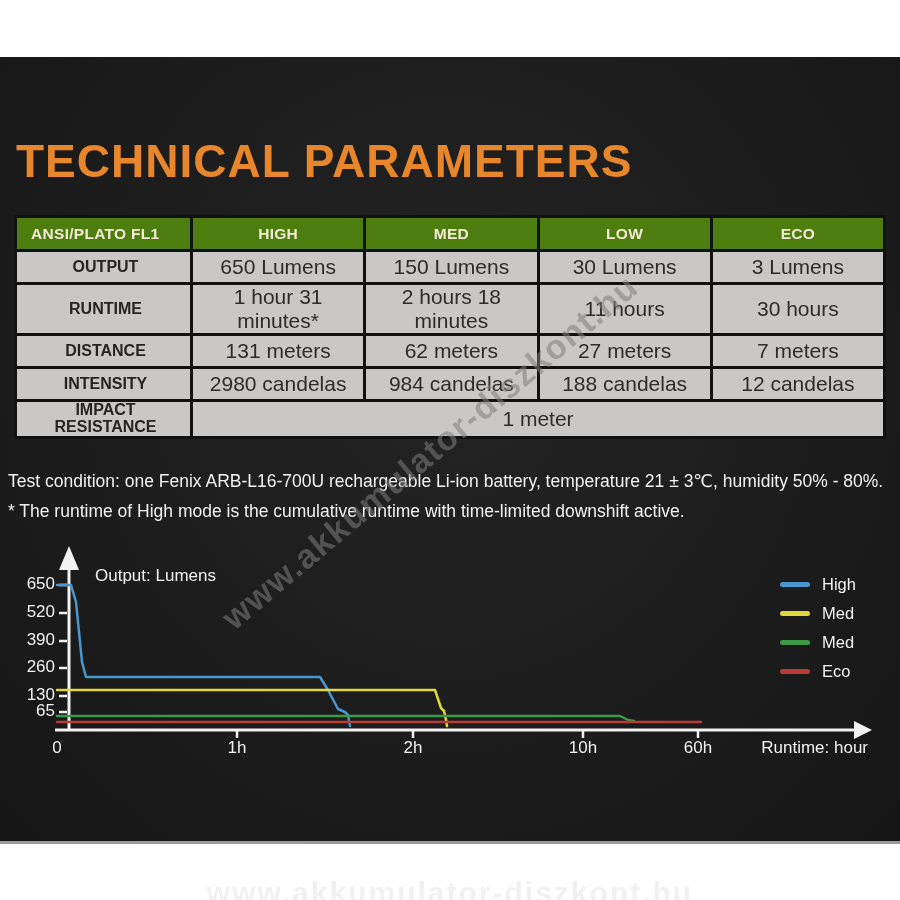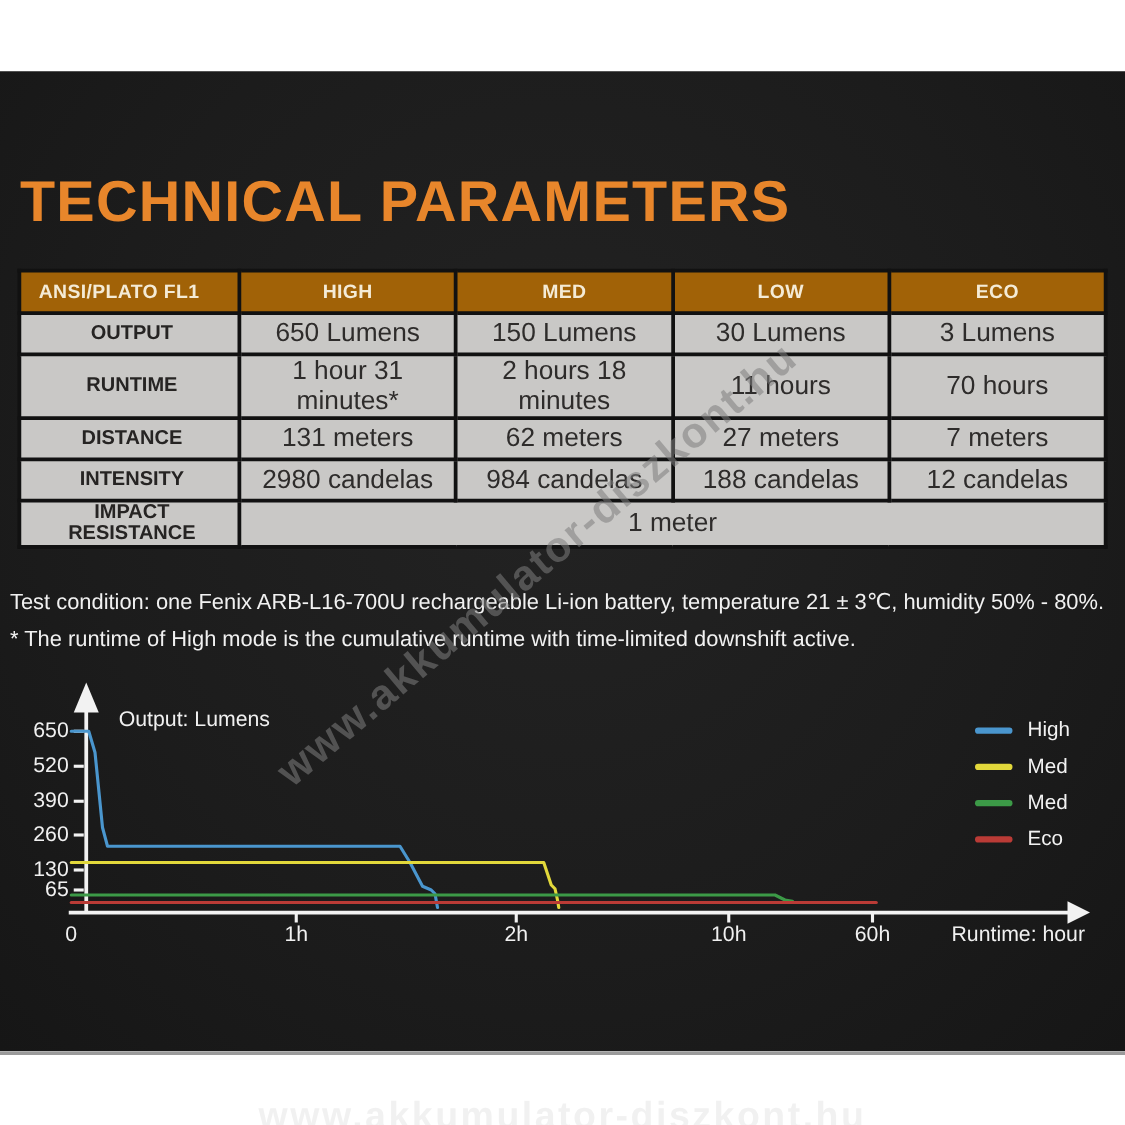--- a/index.html
+++ b/index.html
@@ -15,21 +15,21 @@
 
   .page-title { position:absolute; left:16px; top:134px; font-size:46px; font-weight:800;
     letter-spacing:1px; color:#e8862b; white-space:nowrap; }
 
   
   .spec-table { position:absolute; left:14px; top:215px; width:872px; border-collapse:collapse;
     table-layout:fixed; }
   .spec-table col.c0 { width:176px; }
   .spec-table td, .spec-table th { border:3px solid #111111; padding:0 10px; height:33px;
     font-size:21px; color:#2e2c2b; background:#c9c8c6; text-align:center; vertical-align:middle; }
-  .spec-table th { background:#a16207; color:#f4ebd6; font-weight:700; font-size:15.5px;
+  .spec-table th { background:#4d7c0f; color:#f4ebd6; font-weight:700; font-size:15.5px;
     letter-spacing:.3px; height:34px; }
   .spec-table th.rowhead-h { text-align:left; padding-left:14px; }
   .spec-table td.rowhead { text-align:center; padding-left:14px; font-weight:700; font-size:16px;
     color:#262423; line-height:1.05; }
 
   
   .notes { position:absolute; left:8px; top:466px; width:880px; color:#f1f1f1;
     font-size:17.5px; line-height:30px; }
 
   
@@ -84,21 +84,21 @@
       <td>650 Lumens</td>
       <td>150 Lumens</td>
       <td>30 Lumens</td>
       <td>3 Lumens</td>
     </tr>
     <tr>
       <td class="rowhead">RUNTIME</td>
       <td>1 hour 31 minutes*</td>
       <td>2 hours 18 minutes</td>
       <td>11 hours</td>
-      <td>70 hours</td>
+      <td>30 hours</td>
     </tr>
     <tr>
       <td class="rowhead">DISTANCE</td>
       <td>131 meters</td>
       <td>62 meters</td>
       <td>27 meters</td>
       <td>7 meters</td>
     </tr>
     <tr>
       <td class="rowhead">INTENSITY</td>

